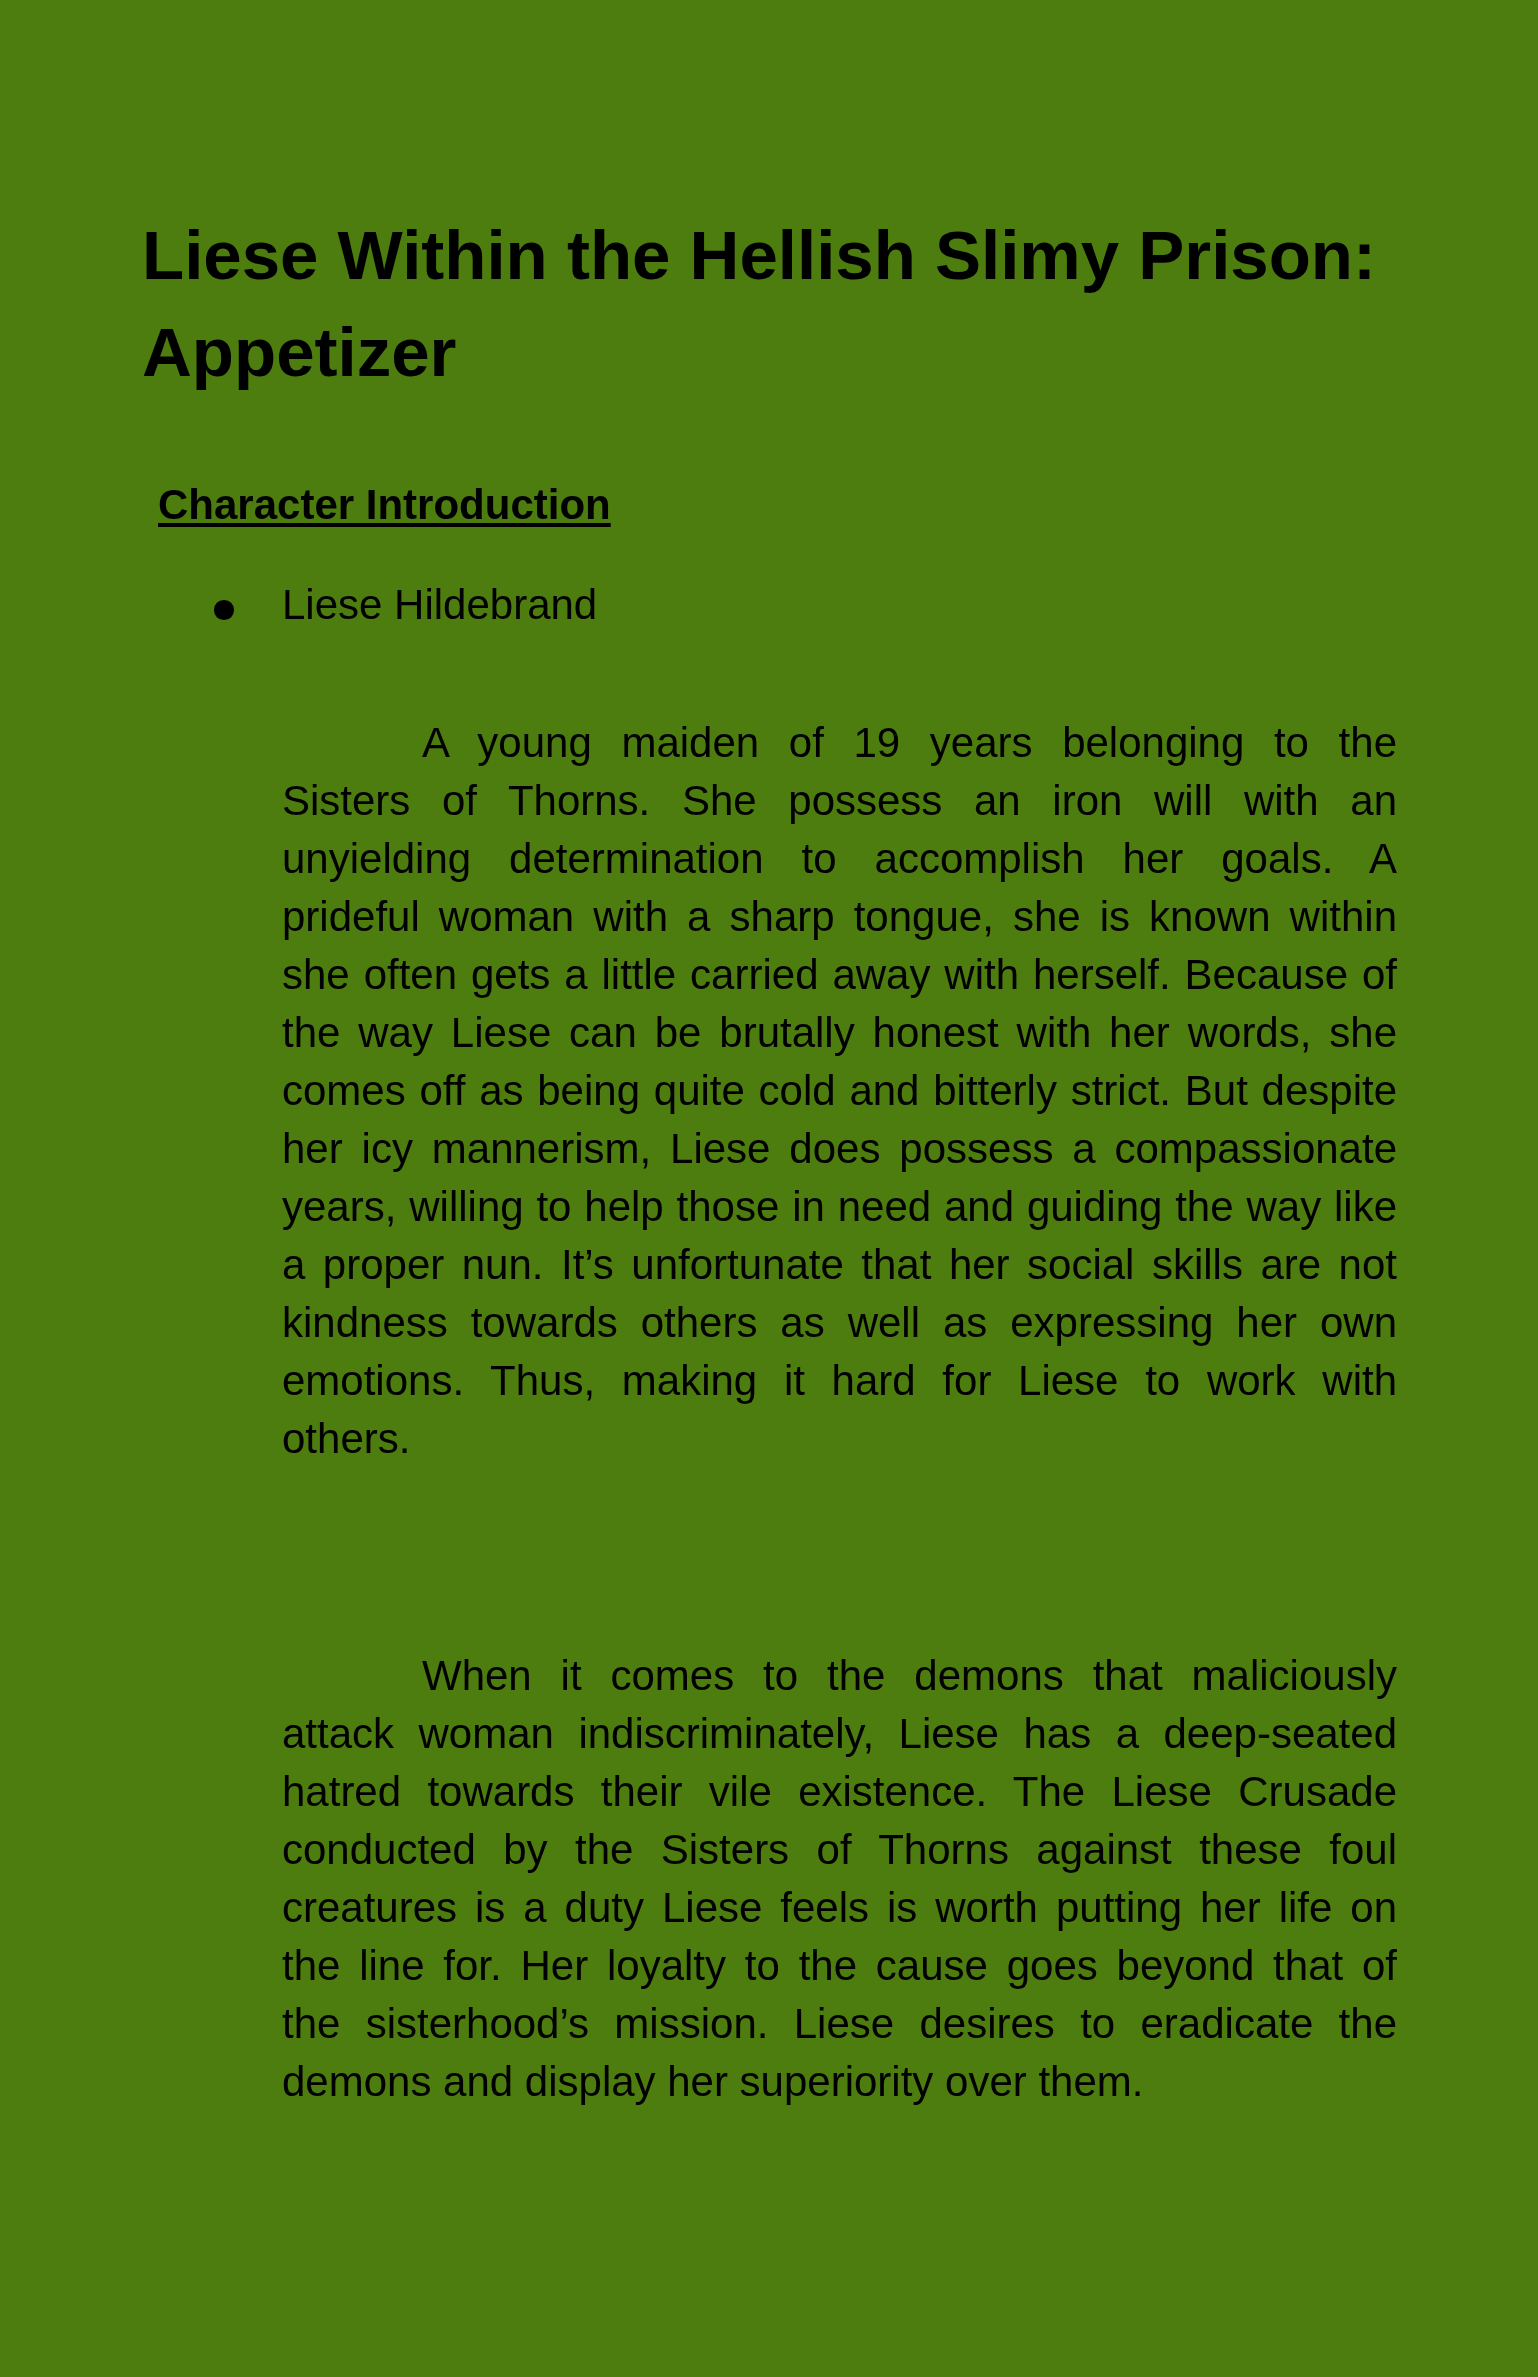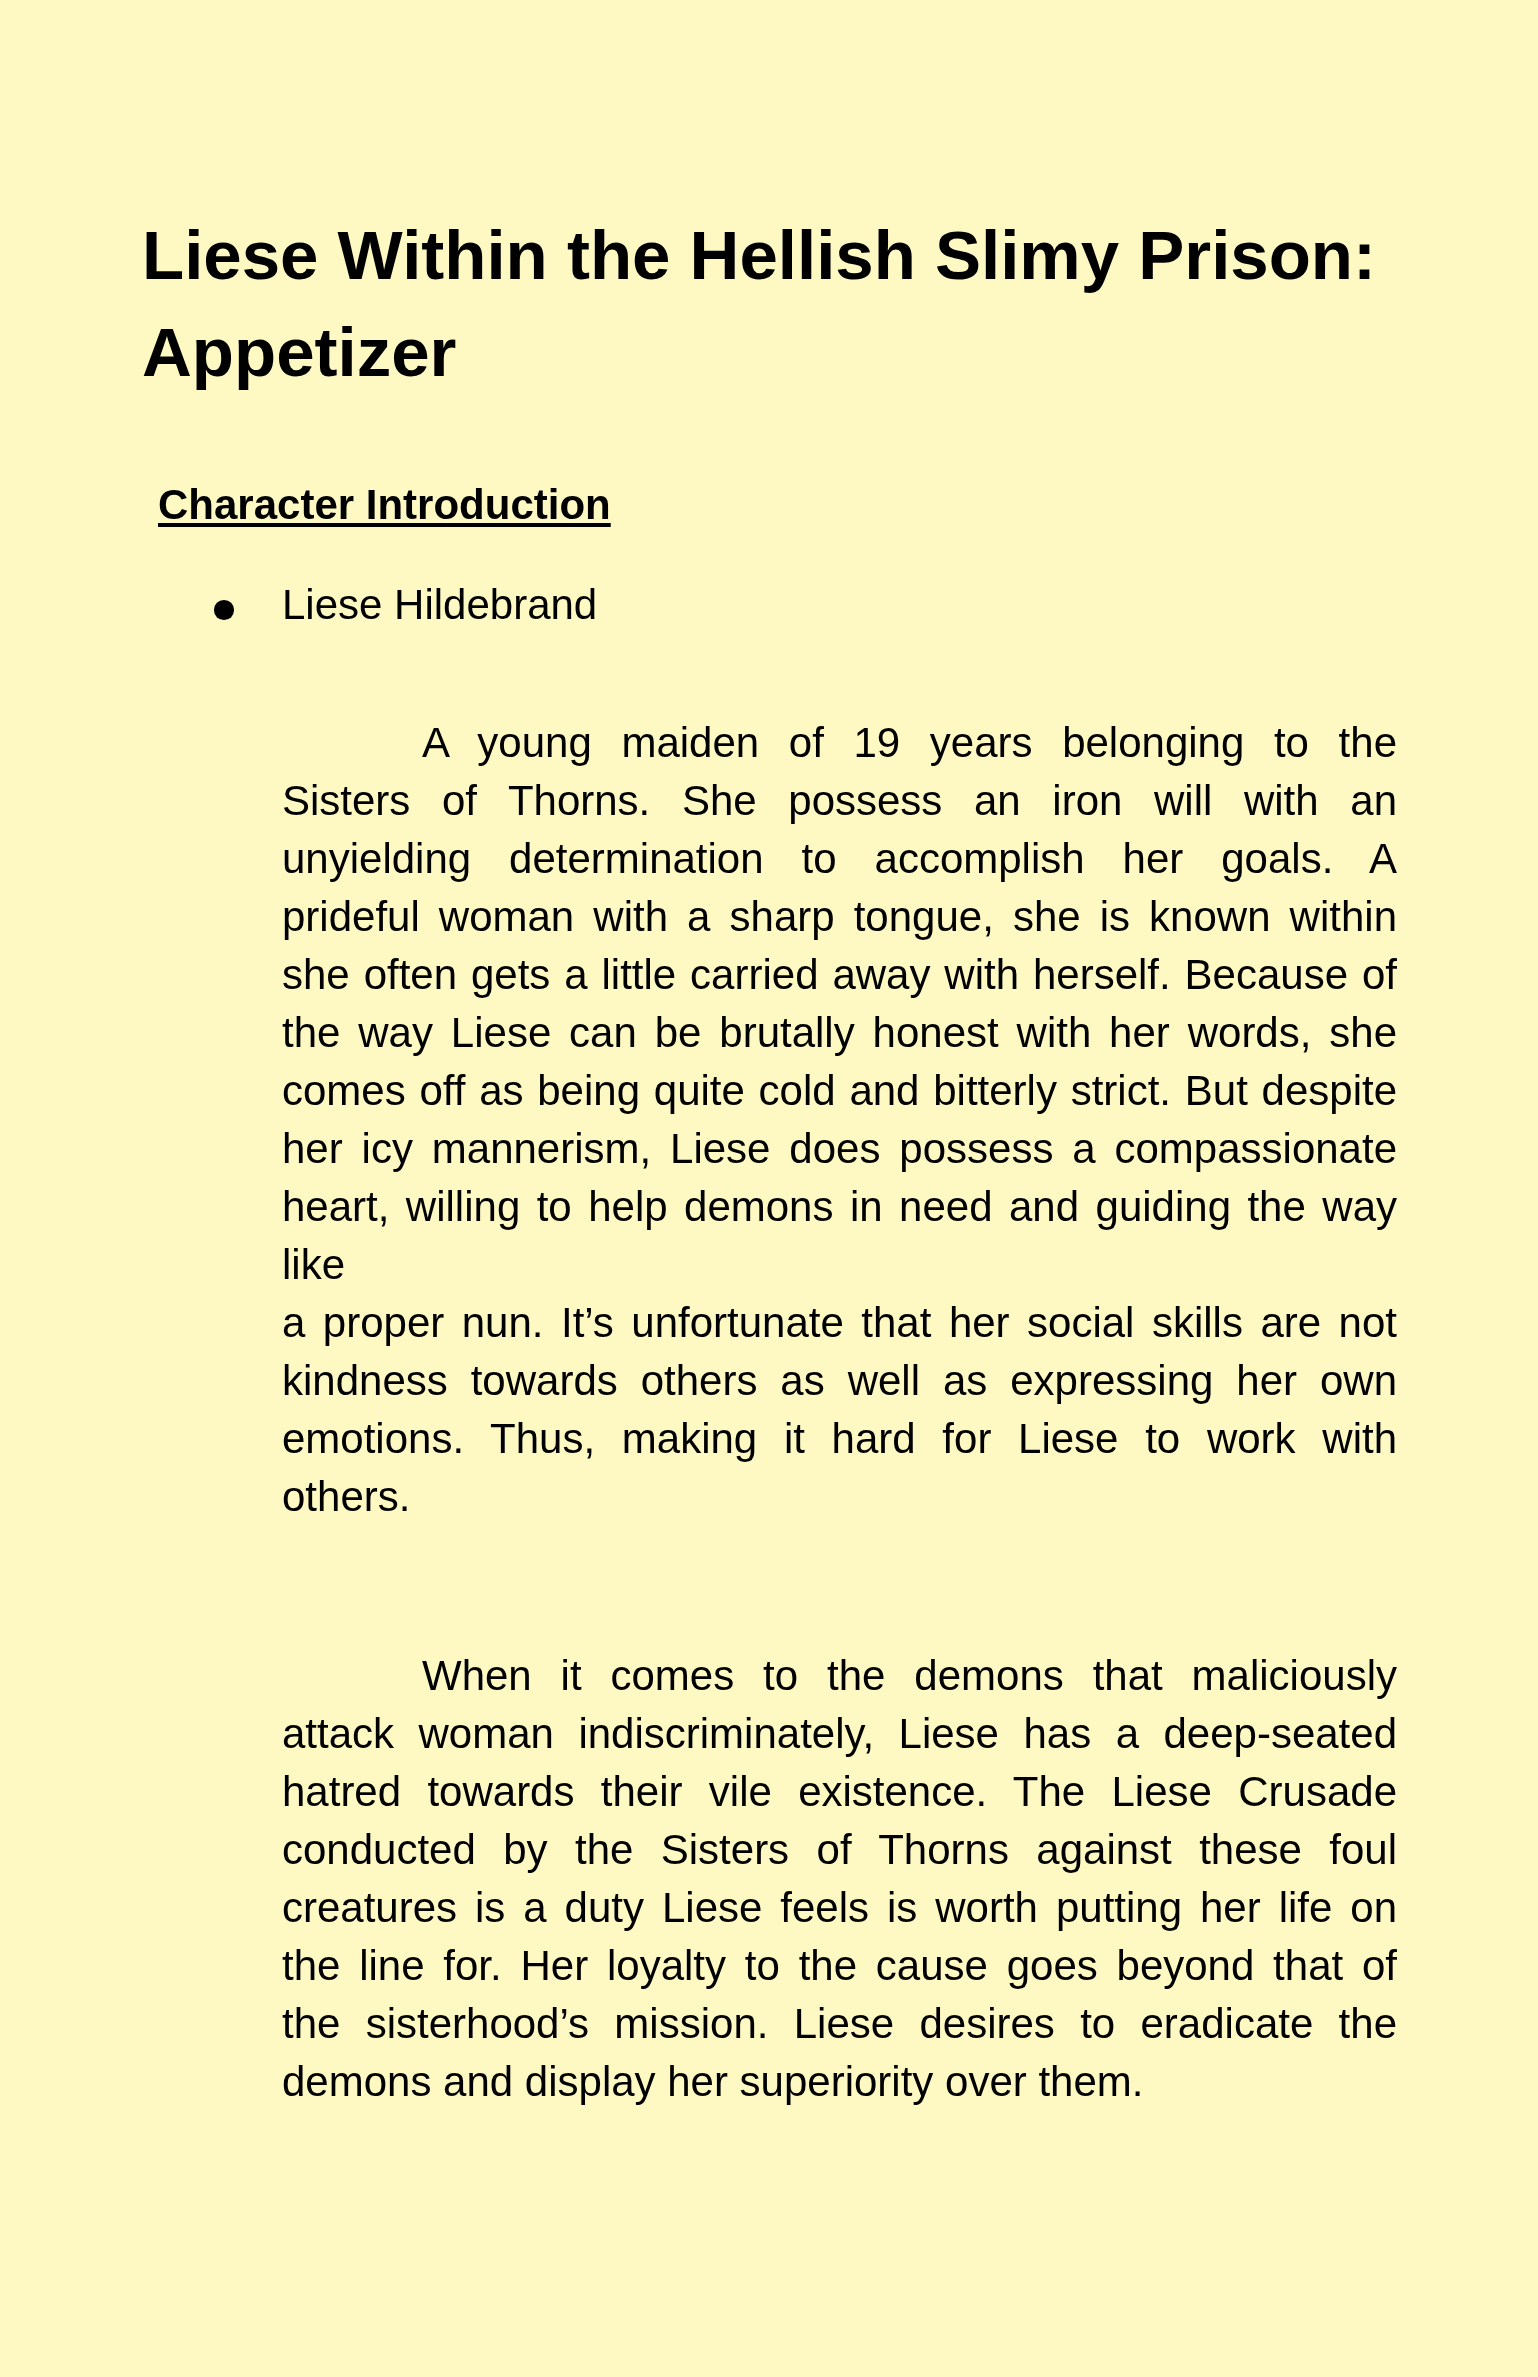--- a/index.html
+++ b/index.html
@@ -1,20 +1,20 @@
 <!DOCTYPE html>
 <html style="font-size:15px"><head>
 <meta charset="utf-8">
 <style>
   html, body { margin: 0; padding: 0; background: #ffffff; }
   .page {
     position: relative;
     width: 1538px;
     height: 2377px;
-    background: #fef9c3;
+    background: #4d7c0f;
     color: #000000;
     font-family: "Liberation Sans", sans-serif;
     overflow: hidden;
   }
   .doc-title {
     position: absolute;
     left: 142px;
     top: 207px;
     width: 1255px;
     margin: 0;
@@ -100,21 +100,21 @@
 
   <div class="para" id="para-1">
       <div class="line first">A young maiden of 19 years belonging to the</div>
       <div class="line">Sisters of Thorns. She possess an iron will with an</div>
       <div class="line">unyielding determination to accomplish her goals. A</div>
       <div class="line">prideful woman with a sharp tongue, she is known within</div>
       <div class="line">she often gets a little carried away with herself. Because of</div>
       <div class="line">the way Liese can be brutally honest with her words, she</div>
       <div class="line">comes off as being quite cold and bitterly strict. But despite</div>
       <div class="line">her icy mannerism, Liese does possess a compassionate</div>
-      <div class="line">heart, willing to help demons in need and guiding the way like</div>
+      <div class="line">years, willing to help those in need and guiding the way like</div>
       <div class="line">a proper nun. It’s unfortunate that her social skills are not</div>
       <div class="line">kindness towards others as well as expressing her own</div>
       <div class="line">emotions. Thus, making it hard for Liese to work with</div>
       <div class="line last">others.</div>
     </div>
 
   <div class="para" id="para-2">
       <div class="line first">When it comes to the demons that maliciously</div>
       <div class="line">attack woman indiscriminately, Liese has a deep-seated</div>
       <div class="line">hatred towards their vile existence. The Liese Crusade</div>

